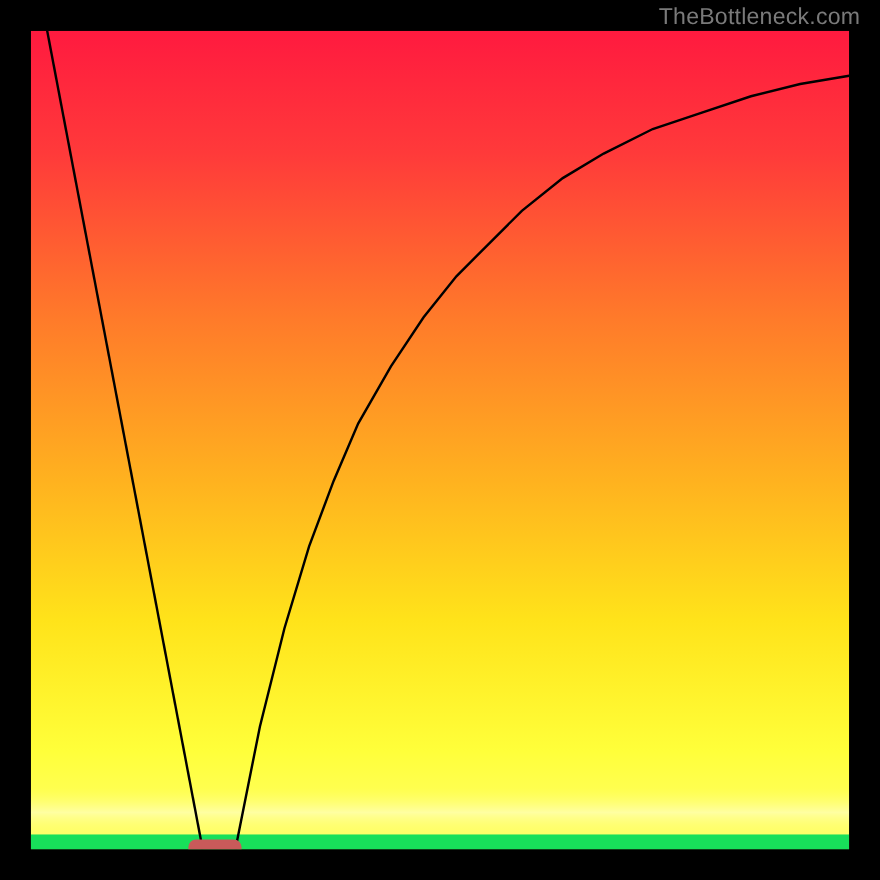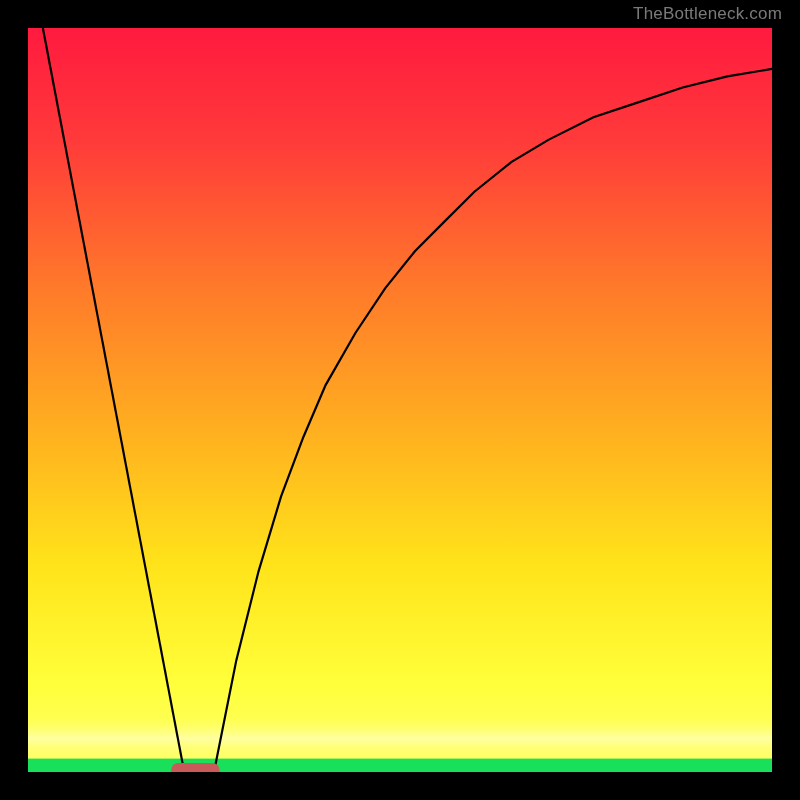--- a/index.html
+++ b/index.html
@@ -9,21 +9,21 @@
     background: #000;
     position: relative;
     font-family: Arial, Helvetica, sans-serif;
     overflow: hidden;
   }
   .watermark {
     position: absolute;
     top: 4px;
     right: 18px;
     color: #7a7a7a;
-    font-size: 17px;
+    font-size: 21px;
     font-weight: 400;
     z-index: 5;
     letter-spacing: 0.2px;
   }
   .plot-area {
     position: absolute;
     left: 28px;
     top: 28px;
     width: 744px;
     height: 744px;

